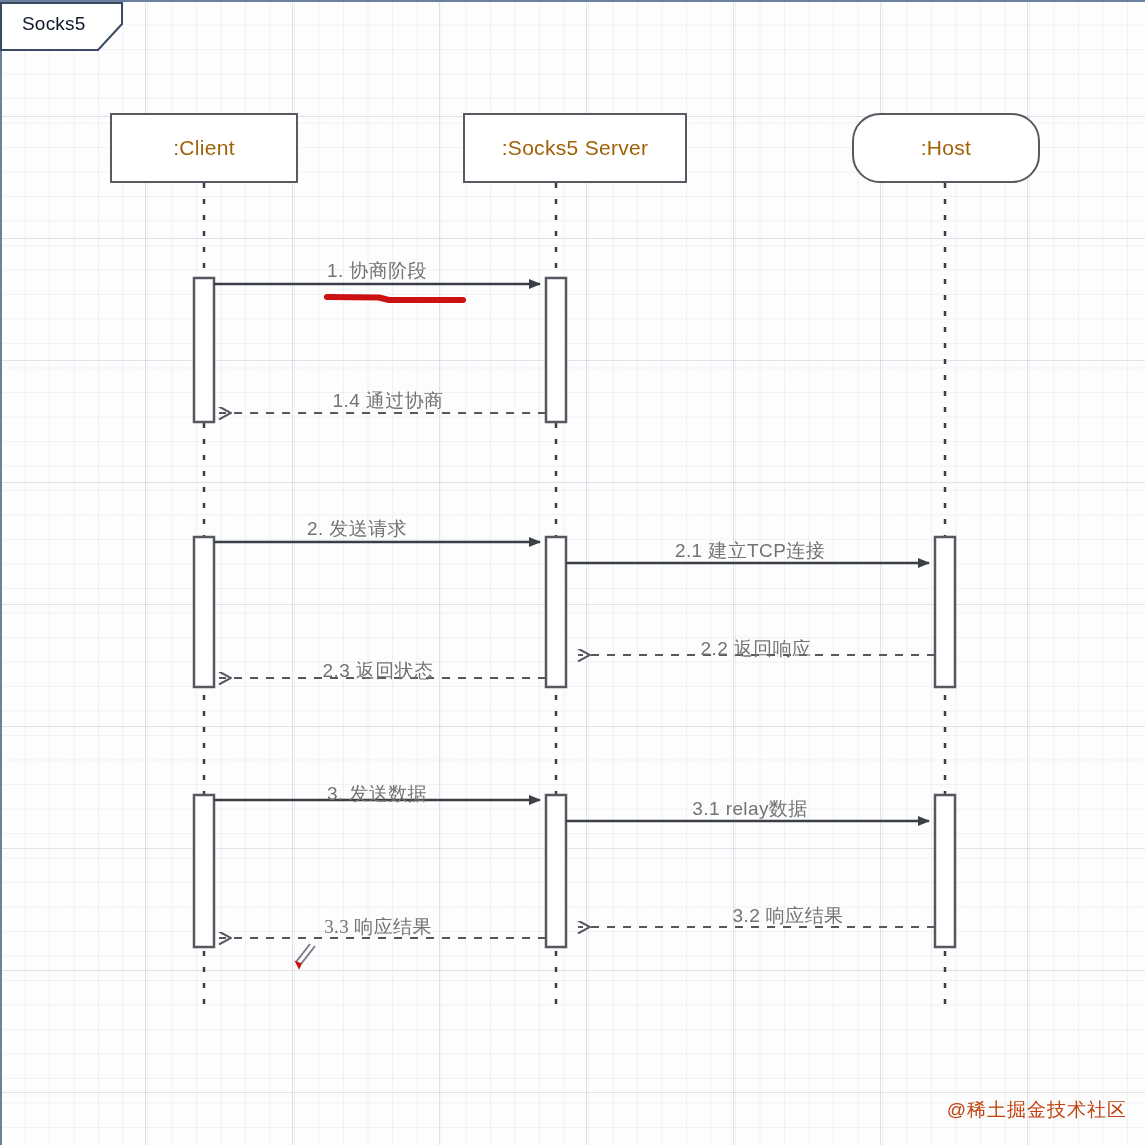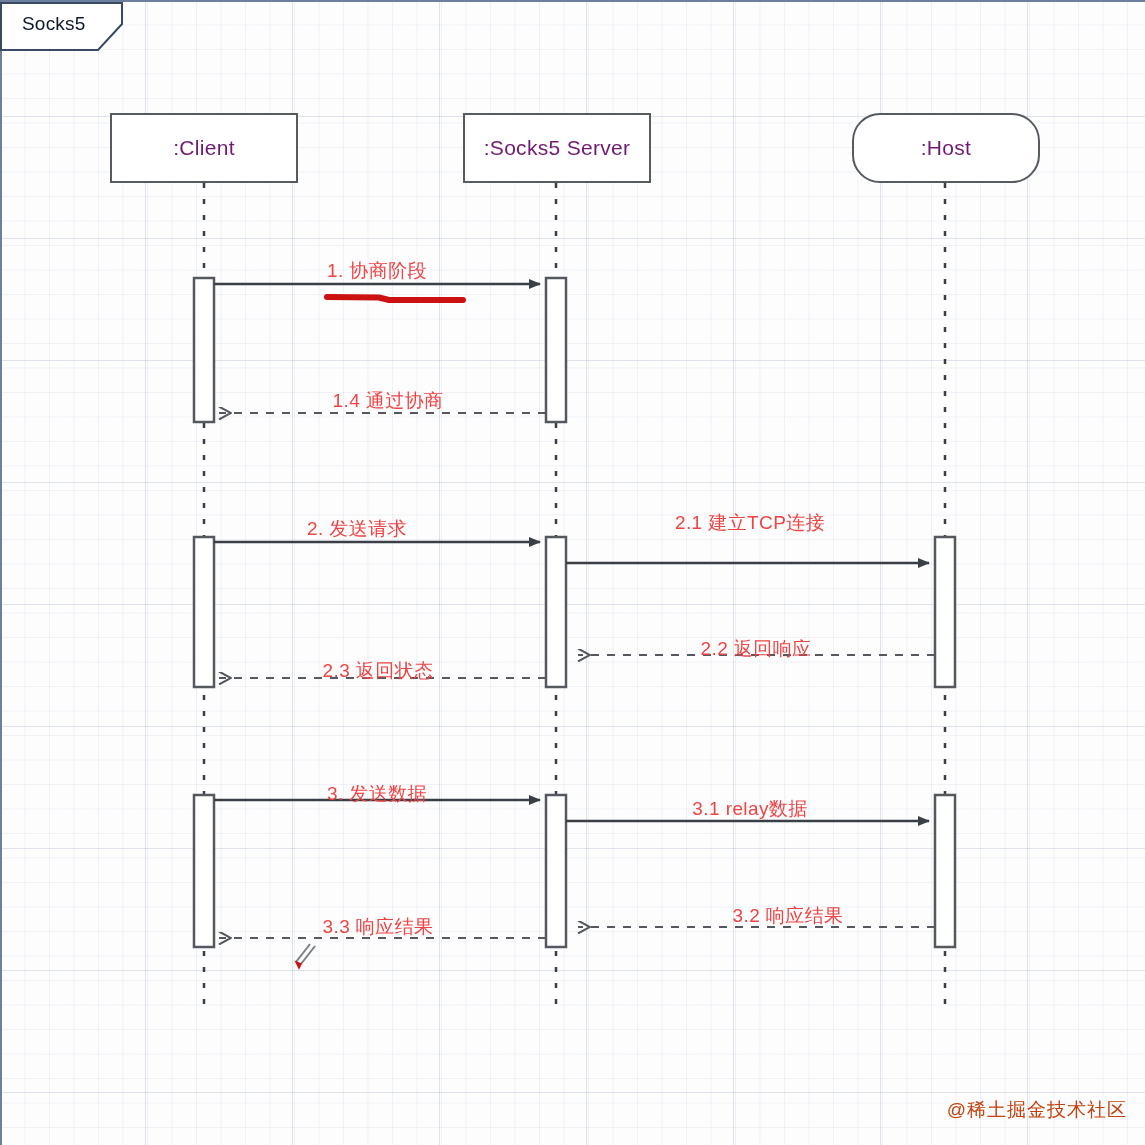--- a/index.html
+++ b/index.html
@@ -66,36 +66,36 @@
     position: absolute;
     background: #ffffff;
     border: 2px solid #555b60;
     box-sizing: border-box;
     display: flex;
     align-items: center;
     justify-content: center;
   }
   .lifeline-box span {
     font-size: 21px;
-    color: #701a75;
+    color: #a16207;
     white-space: nowrap;
     letter-spacing: 0.3px;
   }
   
   #overlay {
     position: absolute;
     left: 0; top: 0;
     width: 1145px;
     height: 1145px;
     pointer-events: none;
   }
   .msg-label {
     position: absolute;
     font-size: 19px;
-    color: #ef4444;
+    color: #737373;
     white-space: nowrap;
     transform: translateX(-50%);
     letter-spacing: 0.4px;
   }
   .watermark {
     position: absolute;
     right: 18px;
     bottom: 22px;
     font-size: 19px;
     color: #c2410c;
@@ -113,21 +113,21 @@
   <div class="frame-edge-left"></div>
 
   <svg class="frame-tab-outline" width="130" height="52">
     <polygon points="1,1 122,1 122,22 98,48 1,48" fill="#ffffff" stroke="#3b4a63" stroke-width="2"></polygon>
   </svg>
   <div class="frame-tab-label">Socks5</div>
 
   <div class="lifeline-box" id="box-client" style="left: 110px; top: 113px; width: 188px; height: 70px;">
     <span>:Client</span>
   </div>
-  <div class="lifeline-box" id="box-server" style="left: 463px; top: 113px; width: 188px; height: 70px;">
+  <div class="lifeline-box" id="box-server" style="left: 463px; top: 113px; width: 224px; height: 70px;">
     <span>:Socks5 Server</span>
   </div>
   <div class="lifeline-box" id="box-host" style="left: 852px; top: 113px; width: 188px; height: 70px; border-radius: 28px;">
     <span>:Host</span>
   </div>
 
   <svg id="overlay" viewBox="0 0 1145 1145">
     <defs>
       <marker id="arrow-filled" markerWidth="12" markerHeight="10" refX="11" refY="5" orient="auto" markerUnits="userSpaceOnUse">
         <path d="M0,0 L12,5 L0,10 z" fill="#3a3f45"></path>
@@ -170,23 +170,23 @@
           <path d="M5,2 L19,-16" fill="none" stroke="#7a7f86" stroke-width="2"></path>
           <path d="M0,0 L5,2 L3,6 z" fill="#cc1111" stroke="#cc1111" stroke-width="1.5"></path>
         </g>
       </g>
   </svg>
 
   <div id="labels">
       <div class="msg-label" style="left: 377px; top: 258px;">1. 协商阶段</div>
       <div class="msg-label" style="left: 388px; top: 388px;">1.4 通过协商</div>
       <div class="msg-label" style="left: 357px; top: 516px;">2. 发送请求</div>
-      <div class="msg-label" style="left: 750px; top: 510px;">2.1 建立TCP连接</div>
+      <div class="msg-label" style="left: 750px; top: 538px;">2.1 建立TCP连接</div>
       <div class="msg-label" style="left: 756px; top: 636px; text-align: right;">2.2 返回响应</div>
       <div class="msg-label" style="left: 378px; top: 658px;">2.3 返回状态</div>
       <div class="msg-label" style="left: 377px; top: 781px;">3. 发送数据</div>
       <div class="msg-label" style="left: 750px; top: 796px;">3.1 relay数据</div>
       <div class="msg-label" style="left: 788px; top: 903px;">3.2 响应结果</div>
-      <div class="msg-label" style="left: 378px; top: 914px;">3.3 响应结果</div>
+      <div class="msg-label" style="left: 378px; top: 914px; font-family: Liberation Serif, serif;">3.3 响应结果</div>
     </div>
 
   <div class="watermark">@稀土掘金技术社区</div>
 </div>
 
 </body></html>

